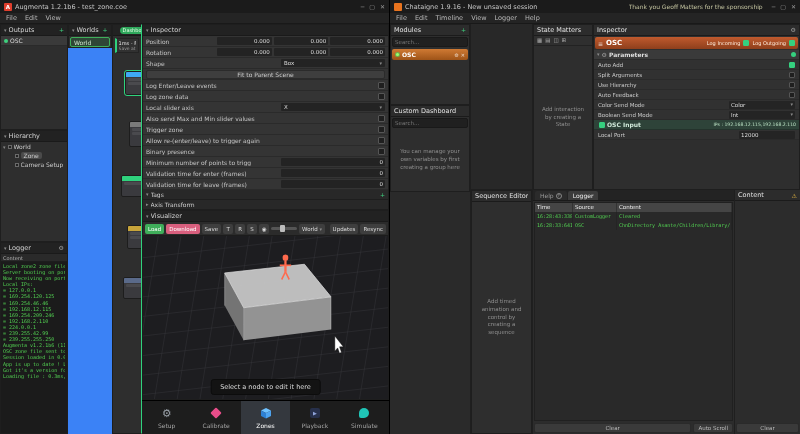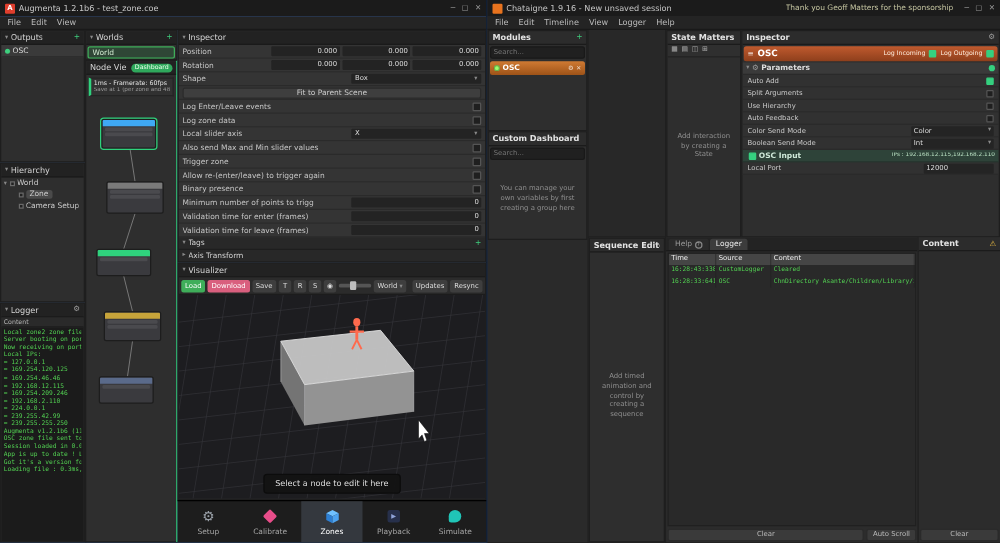--- a/index.html
+++ b/index.html
@@ -27,21 +27,21 @@
   .ptitle{font-size:6.5px;color:#d4d4d4;white-space:nowrap;overflow:hidden}
   .chev{font-size:5px;color:#8a8a8a;flex:none;line-height:1}
   .sp{flex:1}
   .mini{font-size:6px;color:#9a9a9a;flex:none;line-height:1}
   .mini.green{color:#3ed07e}
   .pbody{flex:1;min-height:0;overflow:hidden;position:relative}
 
   
   .left-body{flex:1;display:flex;min-height:0}
   .col-a{width:68px;flex:none;display:flex;flex-direction:column;min-height:0}
-  .col-b{width:74px;flex:none;display:flex;flex-direction:column;min-height:0}
+  .col-b{width:74px;flex:none;display:flex;flex-direction:row;min-height:0}
   .col-c{flex:1;display:flex;flex-direction:column;min-width:0;min-height:0}
 
   .outrow{height:10px;display:flex;align-items:center;gap:2px;padding:0 3px;background:#3a3a3a;border-bottom:1px solid #2a2a2a}
   .dot{width:4px;height:4px;border-radius:50%;flex:none}
   .green-dot{background:#3ed07e}
   .outlabel{font-size:6px;color:#ddd;white-space:nowrap;overflow:hidden}
 
   .hrow{height:9px;display:flex;align-items:center;gap:2px;padding:0 2px;font-size:6px;color:#ccc}
   .hrow.ind{padding-left:9px}
   .hchev{visibility:hidden;font-size:5px;color:#888}
@@ -106,21 +106,21 @@
   
   .right-body{flex:1;display:flex;min-height:0}
   .rcol1{width:80px;flex:none;display:flex;flex-direction:column;min-height:0}
   .rcol2{width:62px;flex:none;display:flex;flex-direction:column;min-height:0;border-left:1px solid #1f1f1f}
   .rmain{flex:1;display:flex;flex-direction:column;min-width:0;border-left:1px solid #1f1f1f}
   .rtop{height:166px;display:flex;flex:none;min-width:0}
   .rbottom{flex:1;display:flex;min-height:0}
   .empty-block{height:166px;background:#282828;border-bottom:1px solid #1f1f1f;flex:none}
 
   .rphdr{height:11px;background:#2c2c2c;display:flex;align-items:center;gap:2px;padding:0 3px;flex:none;border-bottom:1px solid #1b1b1b}
-  .rptitle{font-size:6.5px;font-weight:bold;color:#e2e2e2;white-space:nowrap;overflow:hidden}
+  .rptitle{font-size:6.5px;font-weight:normal;color:#e2e2e2;white-space:nowrap;overflow:hidden}
   .search-row{height:10px;margin:1px;display:flex;gap:1px;flex:none}
   .search-row input{flex:1;min-width:0;background:#202020;border:1px solid #191919;border-radius:2px;color:#bbb;font-size:5.5px;padding:0 2px;font-family:"DejaVu Sans",sans-serif}
   .hint-text{flex:1;display:flex;align-items:center;justify-content:center;text-align:center;font-size:5.5px;color:#8f8f8f;line-height:1.4;padding:4px}
 
   .modrow{height:11px;margin:1px;border-radius:2px;background:linear-gradient(#cf7a33,#9e5318);display:flex;align-items:center;gap:2px;padding:0 3px;flex:none}
   .modrow .mlabel{font-size:6px;font-weight:bold;color:#fff;flex:1;white-space:nowrap;overflow:hidden}
   .modrow .mmini{font-size:5px;color:rgba(255,255,255,.75);flex:none}
   .pwr{width:5px;height:5px;border-radius:50%;background:#9cff6d;border:1px solid rgba(0,0,0,.3);flex:none}
 
   .smtoolbar{height:10px;background:#2f2f2f;border-bottom:1px solid #222;display:flex;align-items:center;gap:3px;padding:0 3px;flex:none}

